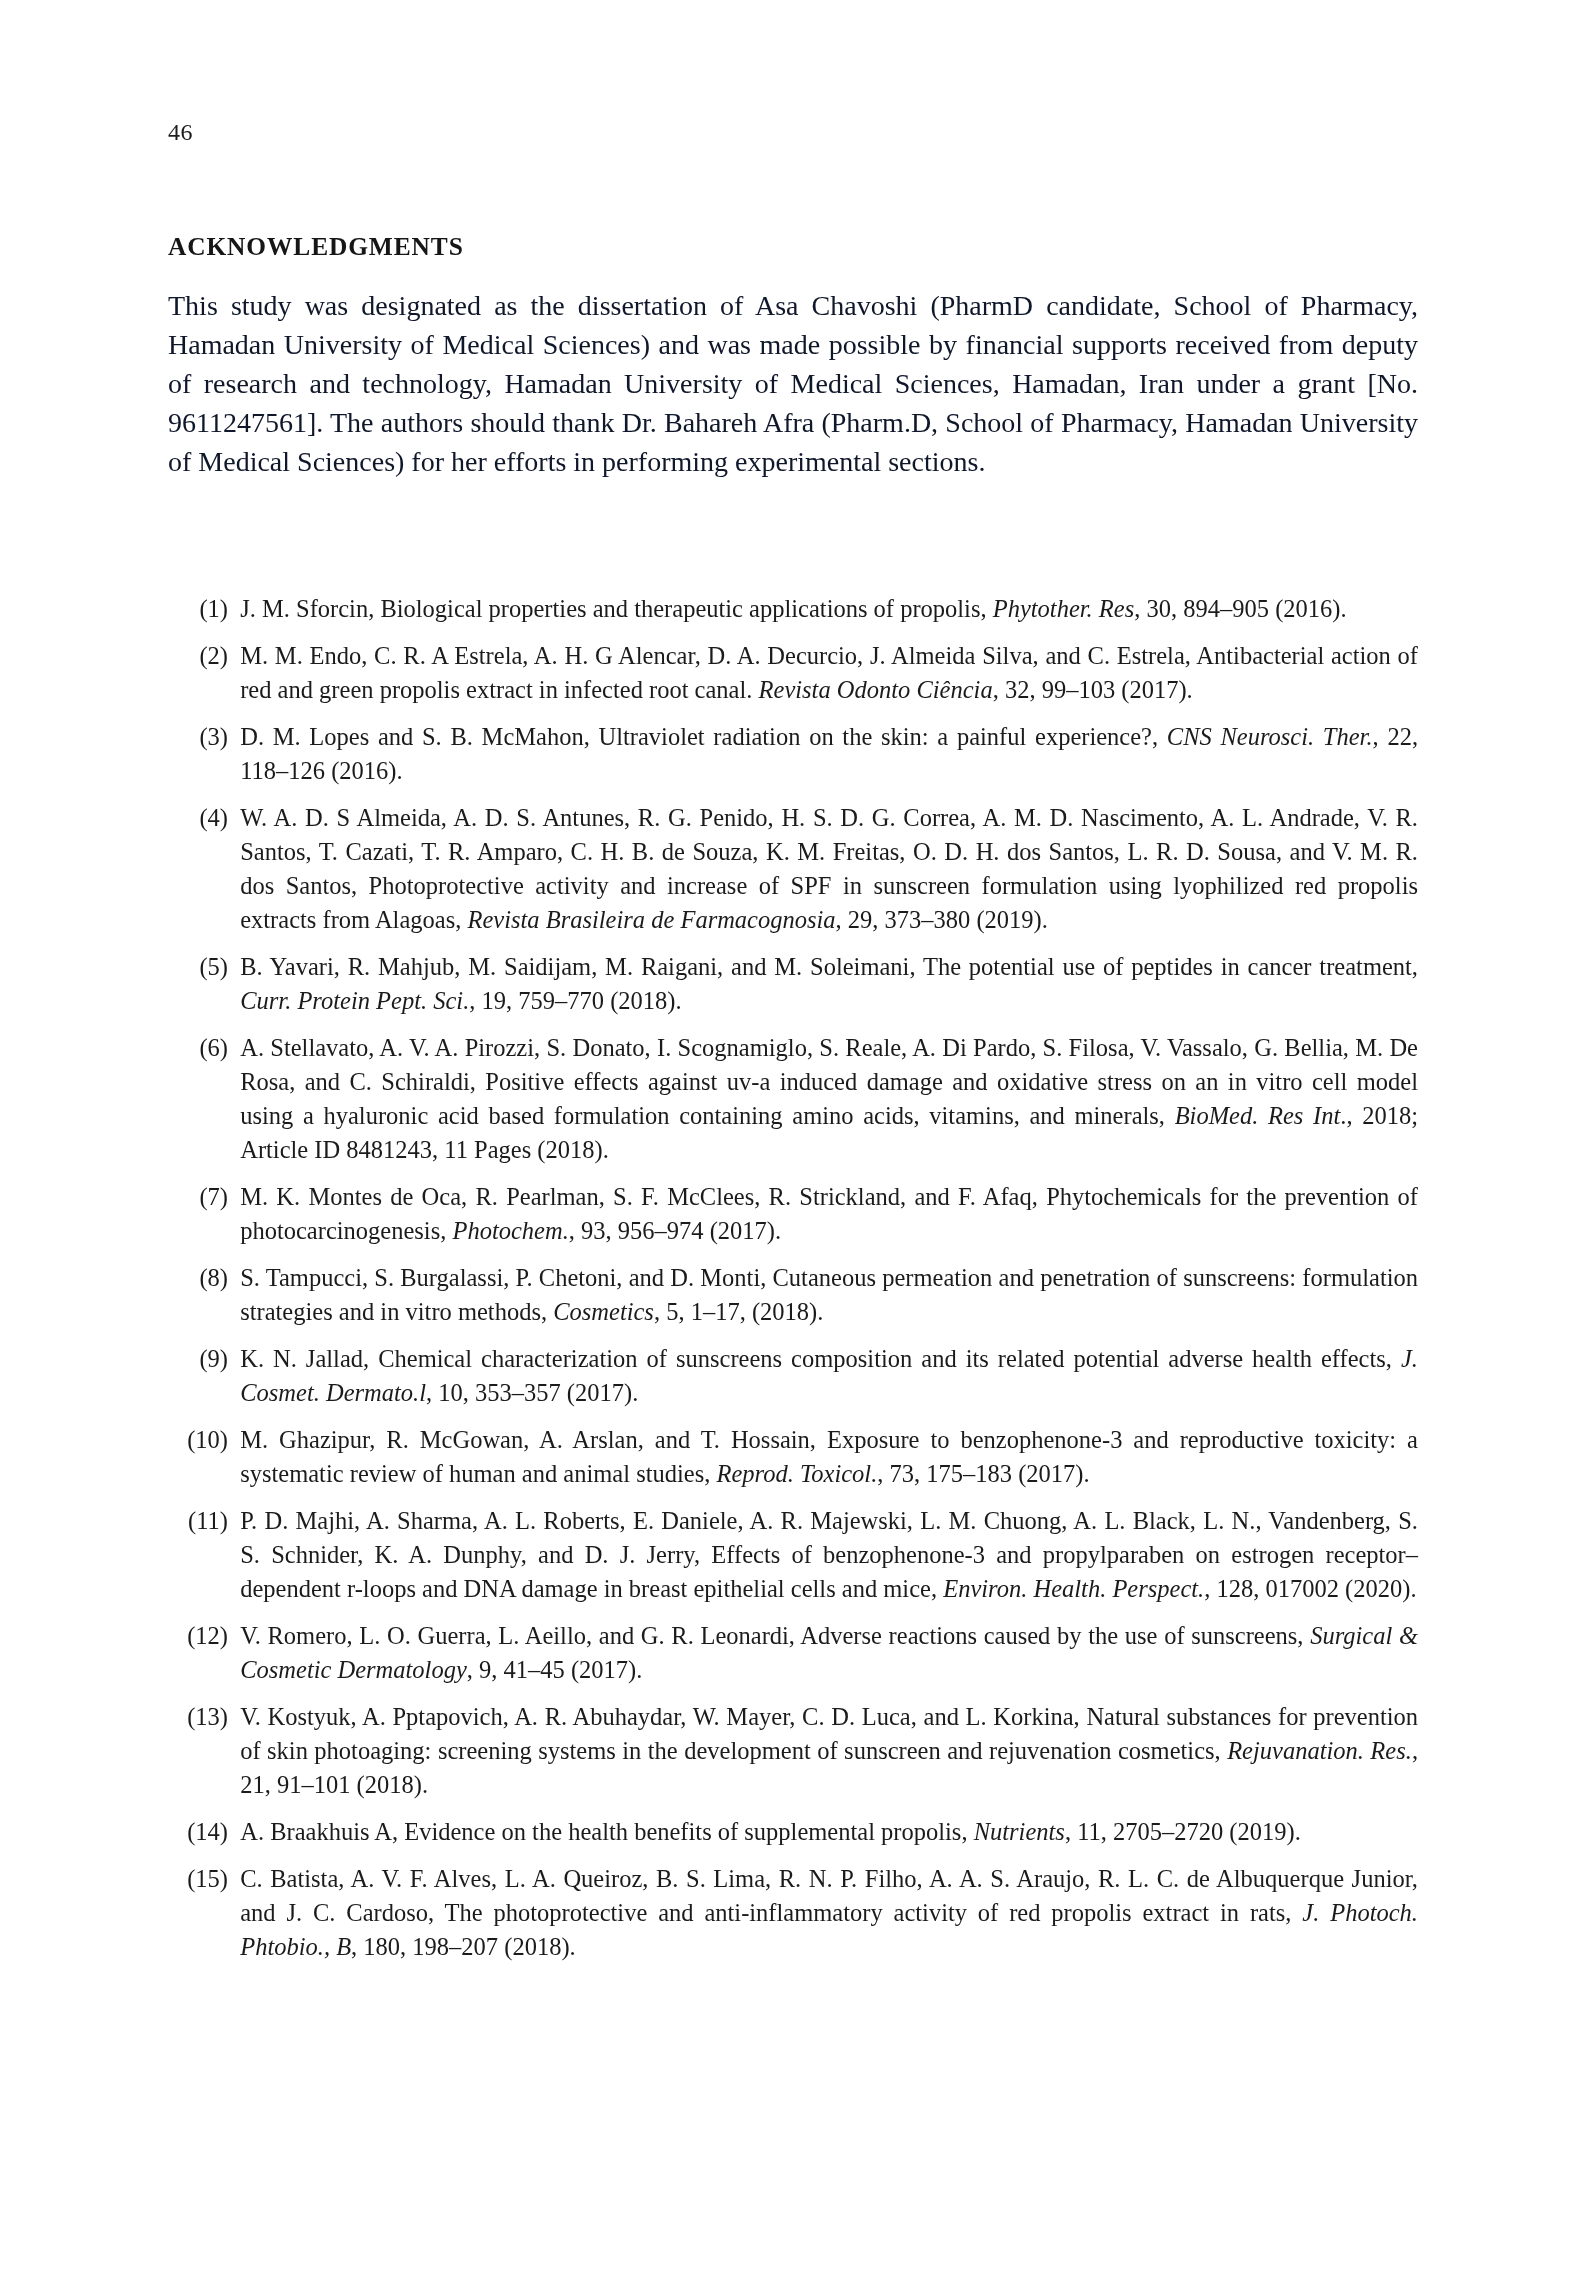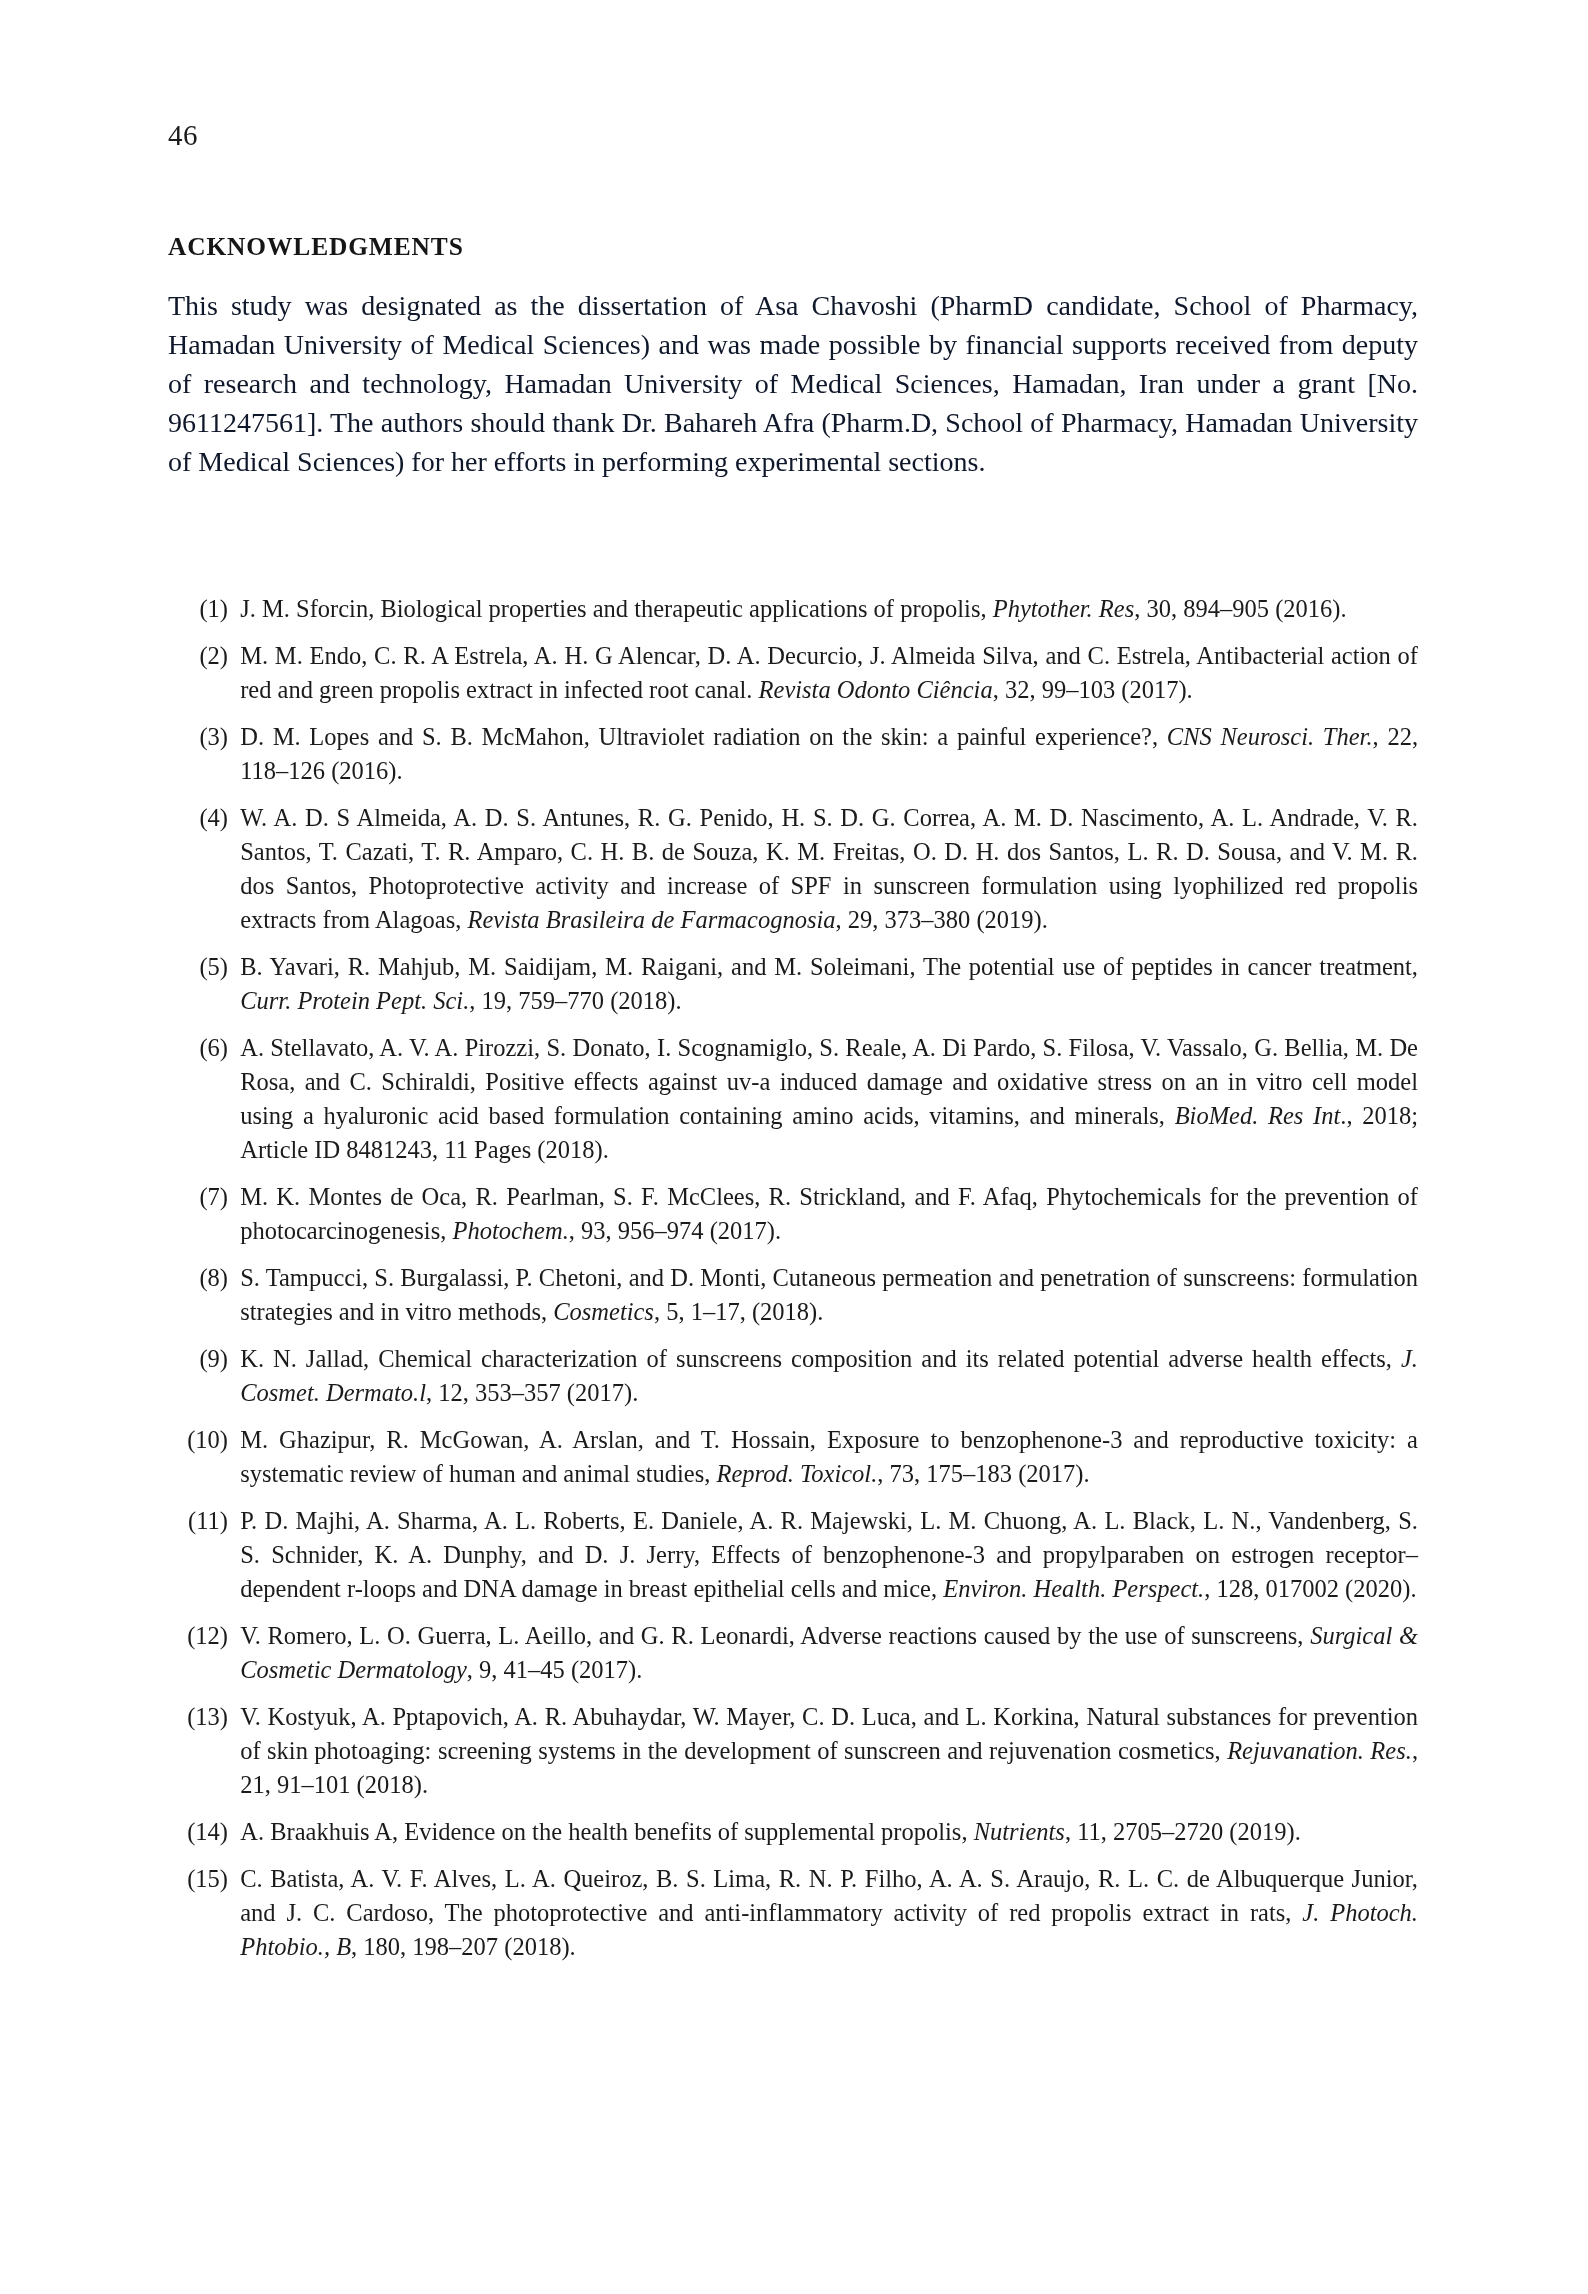--- a/index.html
+++ b/index.html
@@ -18,21 +18,21 @@
     background: #ffffff;
   }
   .page-header {
     position: relative;
     height: 41px;
   }
   .page-number {
     position: absolute;
     left: 0;
     top: 0;
-    font-size: 29px;
+    font-size: 24px;
     letter-spacing: 0.5px;
   }
   .journal-title {
     display: block;
     text-align: center;
     position: relative;
     left: -45px;
     font-size: 29px;
     letter-spacing: 1.5px;
   }
@@ -121,21 +121,21 @@
         <li class="ref-item">
           <span class="ref-num">(7)</span>
           <div class="ref-text"><span class="seg-plain">M. K. Montes de Oca, R. Pearlman, S. F. McClees, R. Strickland, and F. Afaq, Phytochemicals for the prevention of photocarcinogenesis, </span><span class="seg-italic">Photochem.</span><span class="seg-plain">, </span><span class="seg-bold">93</span><span class="seg-plain">, 956–974 (2017).</span></div>
         </li>
         <li class="ref-item">
           <span class="ref-num">(8)</span>
           <div class="ref-text"><span class="seg-plain">S. Tampucci, S. Burgalassi, P. Chetoni, and D. Monti, Cutaneous permeation and penetration of sunscreens: formulation strategies and in vitro methods, </span><span class="seg-italic">Cosmetics</span><span class="seg-plain">, </span><span class="seg-bold">5</span><span class="seg-plain">, 1–17, (2018).</span></div>
         </li>
         <li class="ref-item">
           <span class="ref-num">(9)</span>
-          <div class="ref-text"><span class="seg-plain">K. N. Jallad, Chemical characterization of sunscreens composition and its related potential adverse health effects, </span><span class="seg-italic">J. Cosmet. Dermato.l</span><span class="seg-plain">, </span><span class="seg-bold">12</span><span class="seg-plain">, 353–357 (2017).</span></div>
+          <div class="ref-text"><span class="seg-plain">K. N. Jallad, Chemical characterization of sunscreens composition and its related potential adverse health effects, </span><span class="seg-italic">J. Cosmet. Dermato.l</span><span class="seg-plain">, </span><span class="seg-bold">10</span><span class="seg-plain">, 353–357 (2017).</span></div>
         </li>
         <li class="ref-item">
           <span class="ref-num">(10)</span>
           <div class="ref-text"><span class="seg-plain">M. Ghazipur, R. McGowan, A. Arslan, and T. Hossain, Exposure to benzophenone-3 and reproductive toxicity: a systematic review of human and animal studies, </span><span class="seg-italic">Reprod. Toxicol.</span><span class="seg-plain">, </span><span class="seg-bold">73</span><span class="seg-plain">, 175–183 (2017).</span></div>
         </li>
         <li class="ref-item">
           <span class="ref-num">(11)</span>
           <div class="ref-text"><span class="seg-plain">P. D. Majhi, A. Sharma, A. L. Roberts, E. Daniele, A. R. Majewski, L. M. Chuong, A. L. Black, L. N., Vandenberg, S. S. Schnider, K. A. Dunphy, and D. J. Jerry, Effects of benzophenone-3 and propylparaben on estrogen receptor–dependent r-loops and DNA damage in breast epithelial cells and mice, </span><span class="seg-italic">Environ. Health. Perspect.</span><span class="seg-plain">, </span><span class="seg-bold">128</span><span class="seg-plain">, 017002 (2020).</span></div>
         </li>
         <li class="ref-item">

